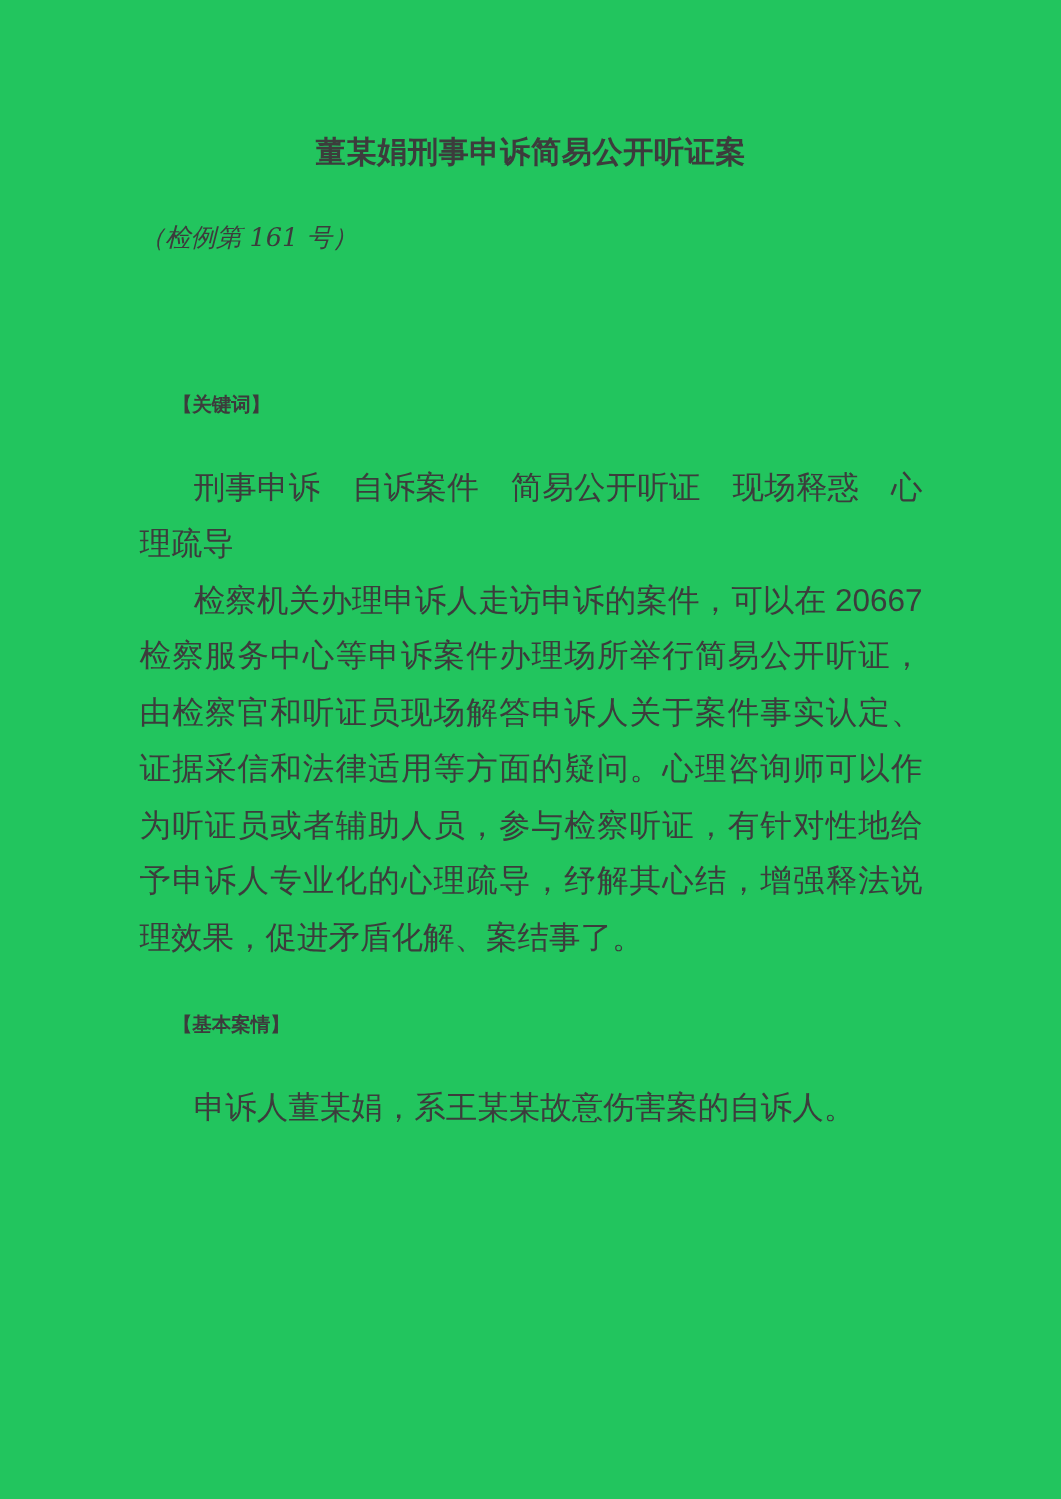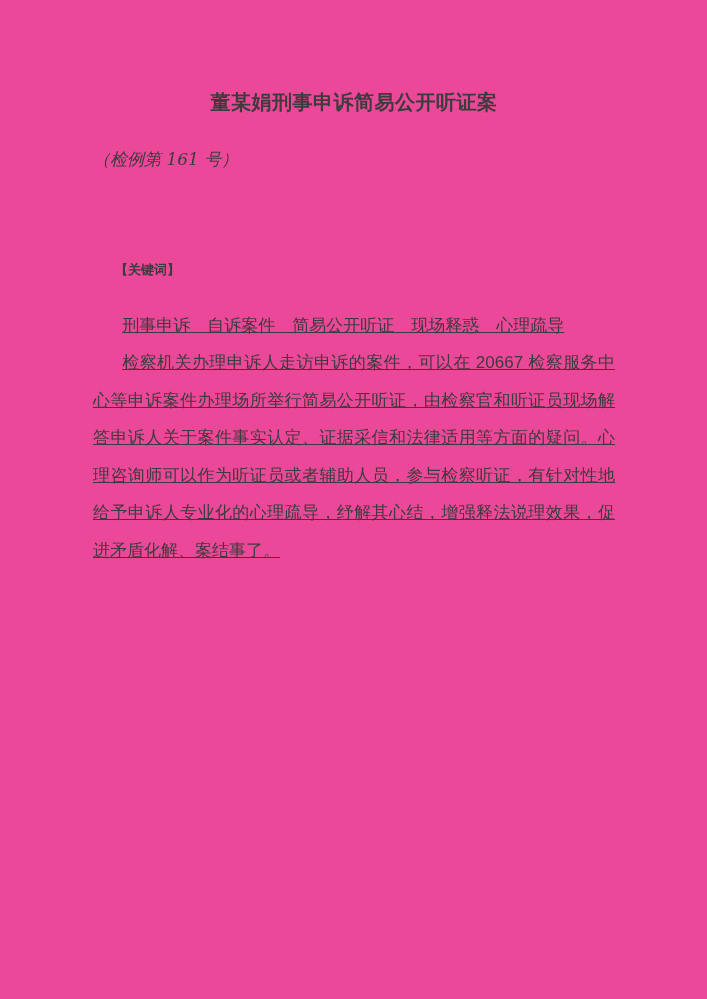--- a/index.html
+++ b/index.html
@@ -12,21 +12,21 @@
     height: 999px;
     overflow: hidden;
     color: #3c3c3c;
     font-family: "Liberation Sans", "DejaVu Sans", sans-serif;
   }
   .page {
     box-sizing: border-box;
     width: 707px;
     height: 999px;
     padding: 86px 92px 4px 93px;
-    background: #ec4899;
+    background: #22c55e;
   }
   .doc-title {
     margin: 0;
     font-size: 20px;
     line-height: 32px;
     font-weight: bold;
     text-align: center;
     letter-spacing: 0.5px;
   }
   .doc-subtitle {
@@ -40,40 +40,43 @@
   }
   .section-heading {
     margin: 20px 0 18px 0;
     font-size: 13px;
     line-height: 37.5px;
     font-weight: bold;
     text-indent: 1.7em;
   }
   .para {
     margin: 0;
-    font-size: 17px;
+    font-size: 21px;
     line-height: 37.5px;
     text-indent: 1.72em;
     text-align: justify;
     text-align-last: left;
-    text-decoration: underline;
   }
 </style>
 </head>
 <body>
 
 <div class="page">
 
   <h1 class="doc-title">董某娟刑事申诉简易公开听证案</h1>
 
   <div class="doc-subtitle">（检例第 161 号）</div>
 
   <div>
     <h2 class="section-heading">【关键词】</h2>
     <p class="para">刑事申诉　自诉案件　简易公开听证　现场释惑　心理疏导</p>
   </div>
 
   <div>
     <p class="para">检察机关办理申诉人走访申诉的案件，可以在 20667 检察服务中心等申诉案件办理场所举行简易公开听证，由检察官和听证员现场解答申诉人关于案件事实认定、证据采信和法律适用等方面的疑问。心理咨询师可以作为听证员或者辅助人员，参与检察听证，有针对性地给予申诉人专业化的心理疏导，纾解其心结，增强释法说理效果，促进矛盾化解、案结事了。</p>
   </div>
 
+  <div>
+    <h2 class="section-heading">【基本案情】</h2>
+    <p class="para">申诉人董某娟，系王某某故意伤害案的自诉人。</p>
+  </div>
 
 </div>
 
 </body></html>

